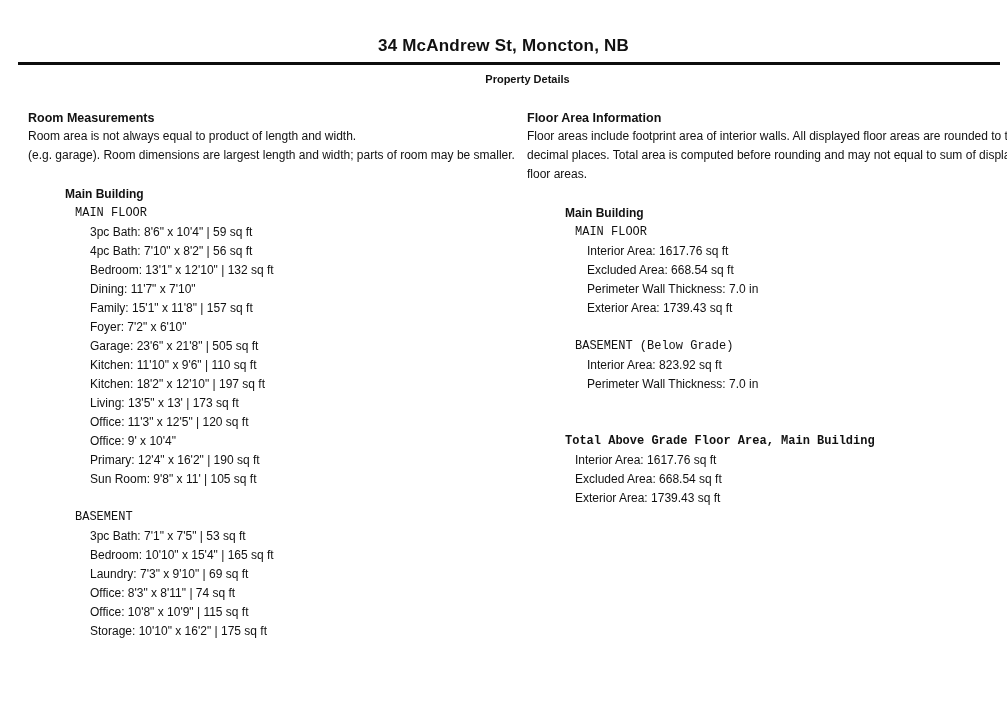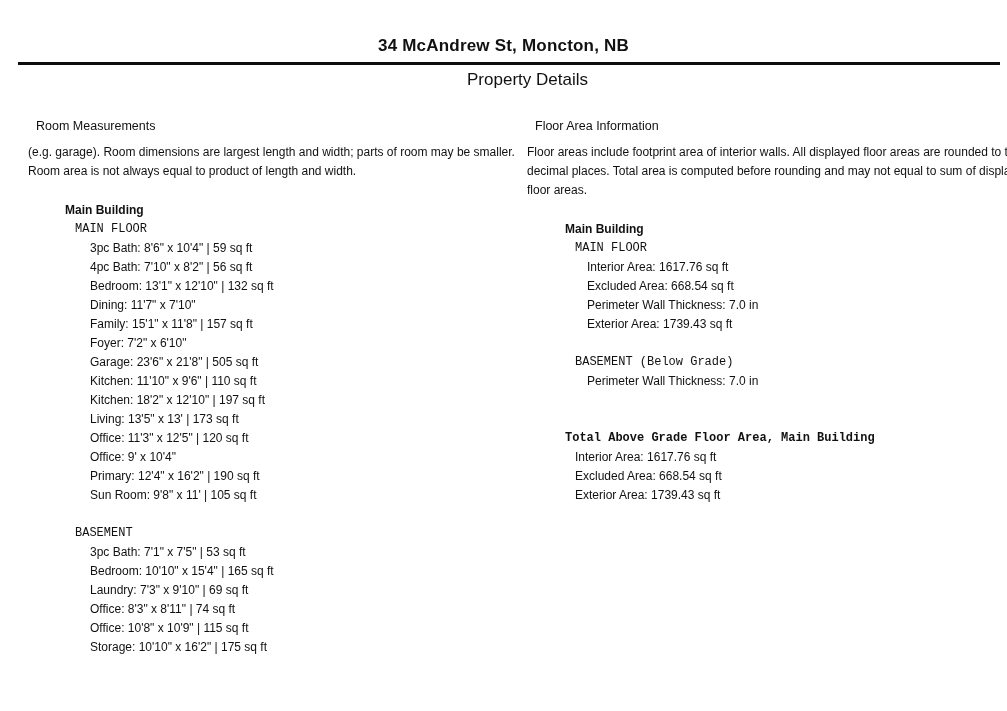--- a/index.html
+++ b/index.html
@@ -25,39 +25,39 @@
     letter-spacing: 0.2px;
   }
   .title-rule {
     height: 3px;
     background: #0d0d0d;
     margin: 6px 7px 0 18px;
     border: none;
   }
   .doc-subtitle {
     text-align: center;
-    font-size: 17px;
-    font-weight: normal;
+    font-size: 11px;
+    font-weight: bold;
     margin-top: 7px;
     line-height: 15px;
     margin-left: 48px;
   }
   
   .columns {
     display: flex;
     margin-top: 23px;
     padding-left: 28px;
   }
   .col-left  { width: 471px; }
   .col-right { width: 480px; margin-left: 28px; }
   .section-heading {
     font-size: 12.5px;
-    font-weight: normal;
+    font-weight: bold;
     line-height: 17px;
-    margin: 8px;
+    margin: 0;
   }
   .desc-line {
     line-height: 19px;
     white-space: nowrap;
   }
   .building { margin-top: 20px; }
   .building-name {
     font-weight: bold;
     line-height: 19px;
     margin-left: 37px;
@@ -104,22 +104,22 @@
   <div class="doc-title">34 McAndrew St, Moncton, NB</div>
   <div class="title-rule"></div>
   <div class="doc-subtitle">Property Details</div>
 </div>
 
 <div class="columns">
 
   <div class="col-left">
     <div class="section-heading">Room Measurements</div>
     <div>
+      <div class="desc-line">Room area is not always equal to product of length and width.</div>
       <div class="desc-line">(e.g. garage). Room dimensions are largest length and width; parts of room may be smaller.</div>
-      <div class="desc-line">Room area is not always equal to product of length and width.</div>
     </div>
 
     <div class="building">
       <div class="building-name">Main Building</div>
 
       <div class="floor">
         <div class="floor-name">MAIN FLOOR</div>
         <div class="room-line">3pc Bath: 8'6" x 10'4" | 59 sq ft</div>
         <div class="room-line">4pc Bath: 7'10" x 8'2" | 56 sq ft</div>
         <div class="room-line">Bedroom: 13'1" x 12'10" | 132 sq ft</div>
@@ -162,20 +162,21 @@
       <div class="floor">
         <div class="floor-name">MAIN FLOOR</div>
         <div class="stat-line">Interior Area: 1617.76 sq ft</div>
         <div class="stat-line">Excluded Area: 668.54 sq ft</div>
         <div class="stat-line">Perimeter Wall Thickness: 7.0 in</div>
         <div class="stat-line">Exterior Area: 1739.43 sq ft</div>
       </div>
 
       <div class="floor">
         <div class="floor-name">BASEMENT (Below Grade)</div>
+        <div class="stat-line">Interior Area: 823.92 sq ft</div>
         <div class="stat-line">Perimeter Wall Thickness: 7.0 in</div>
       </div>
     </div>
 
     <div class="total-block">
       <div class="total-heading">Total Above Grade Floor Area, Main Building</div>
       <div class="total-stat">Interior Area: 1617.76 sq ft</div>
       <div class="total-stat">Excluded Area: 668.54 sq ft</div>
       <div class="total-stat">Exterior Area: 1739.43 sq ft</div>
     </div>

